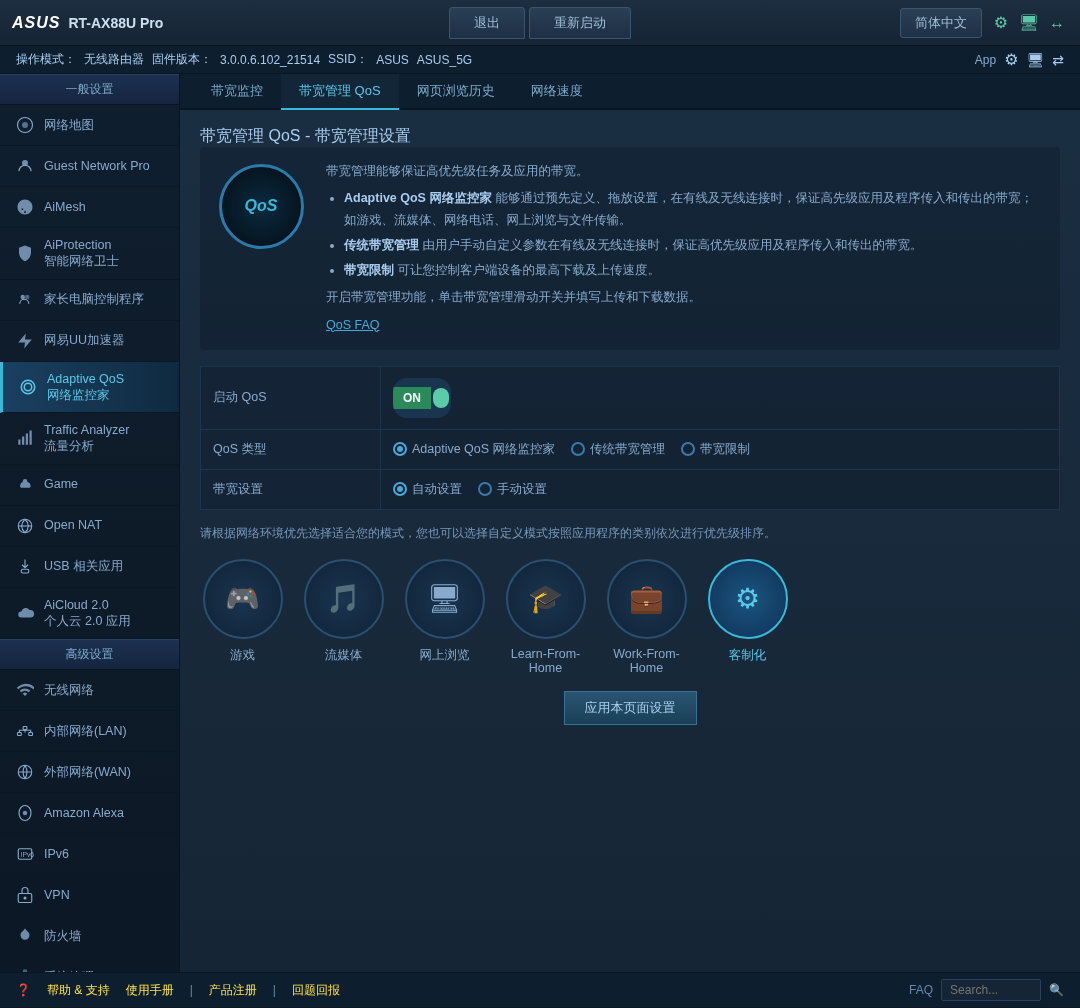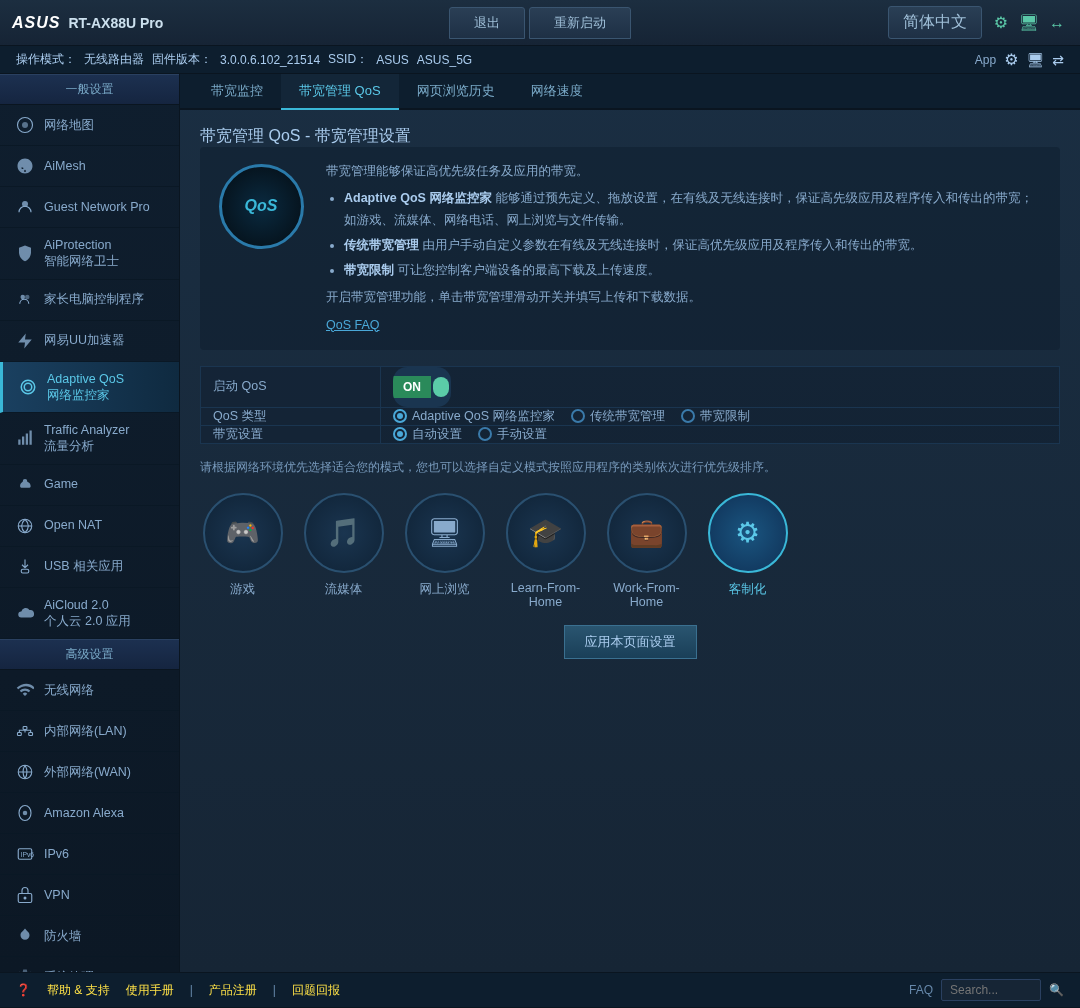--- a/index.html
+++ b/index.html
@@ -62,21 +62,21 @@
       min-width: 180px;
       justify-content: flex-end;
     }
     .lang-btn {
       background: linear-gradient(180deg, #2a3f55 0%, #1e3045 100%);
       border: 1px solid #3a5570;
       color: #9fbfd8;
       padding: 5px 14px;
       border-radius: 3px;
       cursor: pointer;
-      font-size: 16px;
+      font-size: 13px;
     }
     .top-icons {
       display: flex;
       gap: 6px;
       align-items: center;
     }
     .top-icon {
       width: 22px;
       height: 22px;
       display: flex;
@@ -259,21 +259,21 @@
       margin-top: 6px;
     }
 
     
     .settings-table {
       width: 100%;
       border-collapse: collapse;
       margin-bottom: 14px;
     }
     .settings-table tr td {
-      padding: 0 12px;
+      padding: 11px 12px;
       border: 1px solid #1a3550;
       vertical-align: middle;
       margin-left: 17px;
     }
     .settings-table tr td:first-child {
       width: 180px;
       background: rgba(15, 30, 48, 0.5);
       color: #88aacc;
       font-size: 12.5px;
     }
@@ -479,34 +479,34 @@
             <circle cx="12" cy="12" r="10" stroke="currentColor" stroke-width="1.5" fill="none"></circle>
             <circle cx="12" cy="12" r="4" fill="currentColor" opacity="0.6"></circle>
           </svg>
       </div>
       <span class="sidebar-item-text">网络地图</span>
     </div>
 
     <div class="sidebar-item">
       <div class="sidebar-item-icon">
         <svg viewBox="0 0 24 24">
-            <path d="M12 2C6.48 2 2 6.48 2 12s4.48 10 10 10 10-4.48 10-10S17.52 2 12 2zm-1 17.93V18c0-.55.45-1 1-1s1 .45 1 1v1.93c-3.06-.44-5.49-2.87-5.93-5.93H9c.55 0 1 .45 1 1s-.45 1-1 1H6.07C6.52 17.06 8.94 19.49 11 19.93z" fill="currentColor" opacity="0.8"></path>
-          </svg>
-      </div>
-      <span class="sidebar-item-text">AiMesh</span>
-    </div>
-
-    <div class="sidebar-item">
-      <div class="sidebar-item-icon">
-        <svg viewBox="0 0 24 24">
             <circle cx="12" cy="8" r="4" fill="currentColor" opacity="0.8"></circle>
             <path d="M20 19c0-4.42-3.58-8-8-8s-8 3.58-8 8" stroke="currentColor" stroke-width="1.5" fill="none"></path>
           </svg>
       </div>
       <span class="sidebar-item-text">Guest Network Pro</span>
+    </div>
+
+    <div class="sidebar-item">
+      <div class="sidebar-item-icon">
+        <svg viewBox="0 0 24 24">
+            <path d="M12 2C6.48 2 2 6.48 2 12s4.48 10 10 10 10-4.48 10-10S17.52 2 12 2zm-1 17.93V18c0-.55.45-1 1-1s1 .45 1 1v1.93c-3.06-.44-5.49-2.87-5.93-5.93H9c.55 0 1 .45 1 1s-.45 1-1 1H6.07C6.52 17.06 8.94 19.49 11 19.93z" fill="currentColor" opacity="0.8"></path>
+          </svg>
+      </div>
+      <span class="sidebar-item-text">AiMesh</span>
     </div>
 
     <div class="sidebar-item">
       <div class="sidebar-item-icon">
         <svg viewBox="0 0 24 24">
             <path d="M12 2L4 5v6c0 5.55 3.84 10.74 8 12 4.16-1.26 8-6.45 8-12V5l-8-3z" fill="currentColor" opacity="0.8"></path>
           </svg>
       </div>
       <span class="sidebar-item-text" style="white-space:pre-line">AiProtection
 智能网络卫士</span>

